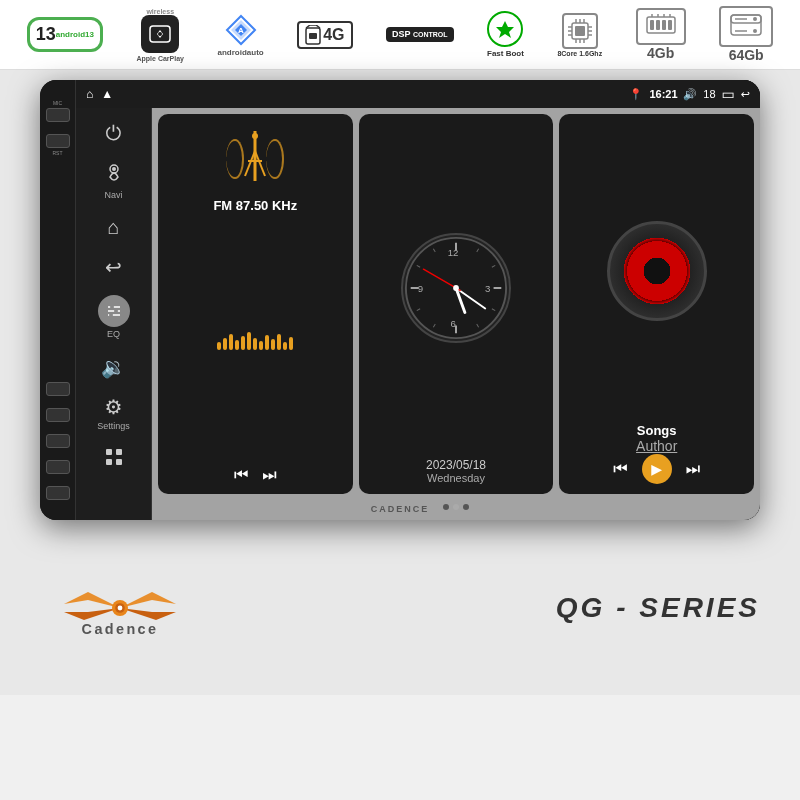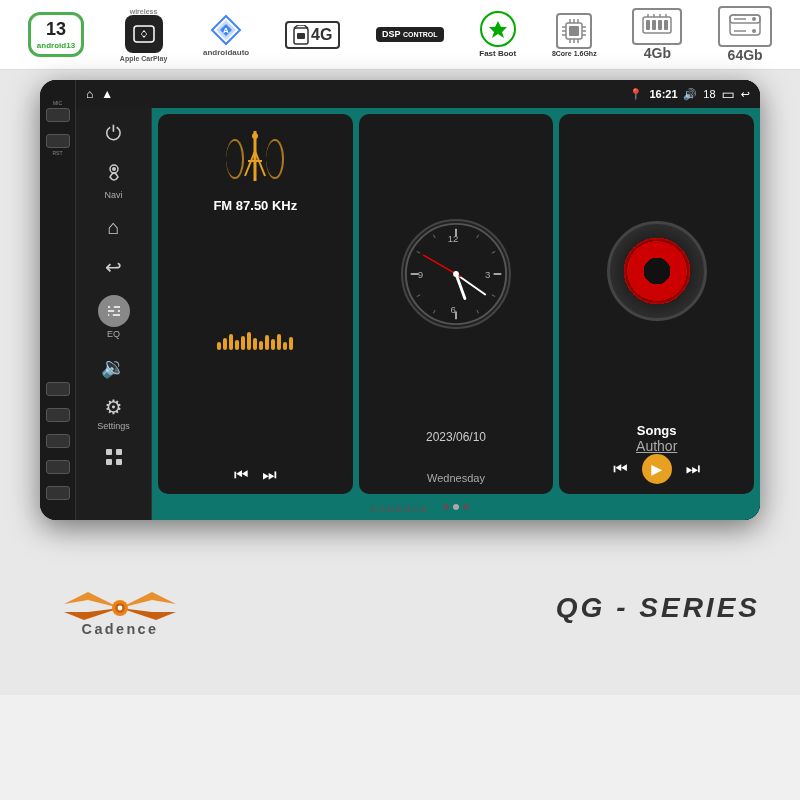--- a/index.html
+++ b/index.html
@@ -17,21 +17,21 @@
       display: flex;
       align-items: center;
       justify-content: space-around;
       background: #fff;
       padding: 6px 10px;
       height: 70px;
       border-bottom: 1px solid #ddd;
     }
     .badge-item {
       display: flex;
-      flex-direction: column;
+      flex-direction: row;
       align-items: center;
       justify-content: center;
       font-size: 9px;
       font-weight: bold;
       text-align: center;
     }
     .badge-android13 {
       border: 3px solid #4CAF50;
       border-radius: 12px;
       padding: 4px 6px;
@@ -224,21 +224,21 @@
       display: flex;
       align-items: center;
       justify-content: center;
       color: #fff;
       font-size: 16px;
     }
 
     
     .main-content {
       flex: 1;
-      background: #0f766e;
+      background: #a3a3a3;
       display: flex;
       flex-direction: column;
       padding: 6px;
       gap: 6px;
     }
 
     
     .cards-row {
       display: flex;
       flex: 1;
@@ -345,21 +345,20 @@
     .clock-date {
       font-size: 12px;
       color: #ccc;
       text-align: center;
       margin-top: 6px;
     }
     .clock-weekday {
       font-size: 11px;
       color: #aaa;
       text-align: center;
-      margin-top: 28px;
     }
 
     
     .vinyl-area {
       display: flex;
       align-items: center;
       justify-content: center;
       flex: 1;
     }
     .vinyl-record {
@@ -729,21 +728,21 @@
                     <line x1="55" y1="8" x2="55" y2="12" stroke="#666" stroke-width="1" transform="rotate(60 55 55)"></line>
                     <line x1="55" y1="8" x2="55" y2="12" stroke="#666" stroke-width="1" transform="rotate(120 55 55)"></line>
                     <line x1="55" y1="8" x2="55" y2="12" stroke="#666" stroke-width="1" transform="rotate(150 55 55)"></line>
                     <line x1="55" y1="8" x2="55" y2="12" stroke="#666" stroke-width="1" transform="rotate(210 55 55)"></line>
                     <line x1="55" y1="8" x2="55" y2="12" stroke="#666" stroke-width="1" transform="rotate(240 55 55)"></line>
                     <line x1="55" y1="8" x2="55" y2="12" stroke="#666" stroke-width="1" transform="rotate(300 55 55)"></line>
                     <line x1="55" y1="8" x2="55" y2="12" stroke="#666" stroke-width="1" transform="rotate(330 55 55)"></line>
                   </svg>
                 </div>
               </div>
-              <div class="clock-date">2023/06/10</div>
+              <div class="clock-date">2023/05/18</div>
               <div class="clock-weekday">Wednesday</div>
             </div>
 
             <div class="card">
               <div class="vinyl-area">
                 <div class="vinyl-record"></div>
               </div>
               <div class="music-info">
                 <div class="music-title">Songs</div>
                 <div class="music-author">Author</div>

